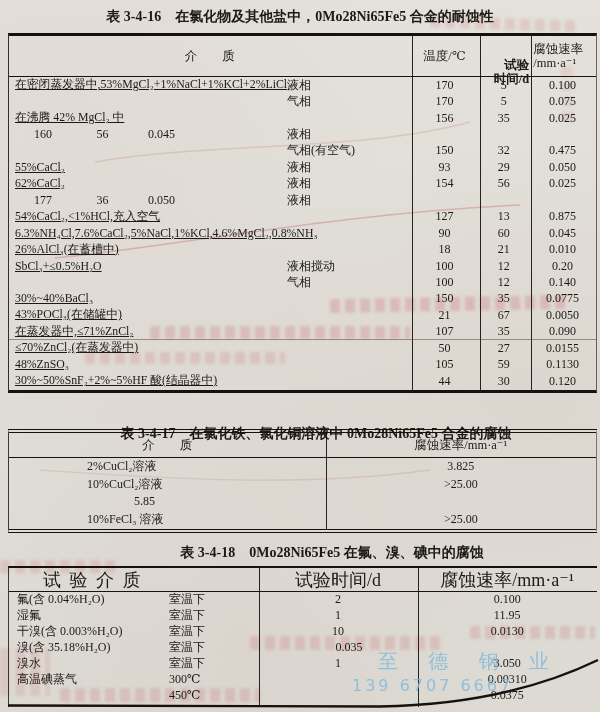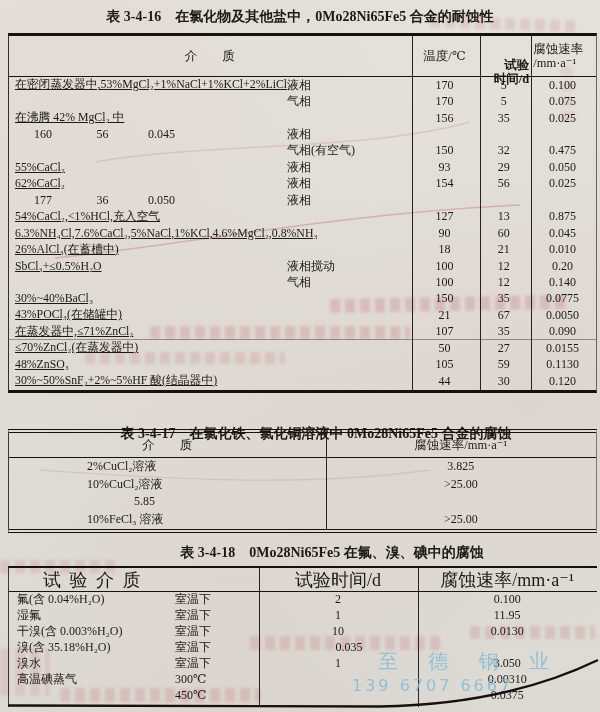--- a/index.html
+++ b/index.html
@@ -65,21 +65,21 @@
   
   #t3{left:8px;top:566px;width:589px;height:141px;
       border-top:2.5px solid #14110e;
       border-left:1.4px solid rgba(20,17,14,.8);}
   #t3 .hdr{height:24px;font-size:18px;line-height:24px;}
   #t3 .h-medium{width:250px;padding-left:34px;letter-spacing:2px;}
   #t3 .h-time{width:159px;text-align:center;}
   #t3 .h-rate{width:180px;text-align:center;}
   #t3 .row{height:15.9px;font-size:12px;}
   #t3 .cell-medium{width:250px;padding-left:8px;}
-  #t3 .cell-cond{position:absolute;left:166px;}
+  #t3 .cell-cond{position:absolute;left:160px;}
   #t3 .cell-time{width:159px;text-align:center;}
   #t3 .cell-rate{width:180px;text-align:center;}
 
   .watermark{position:absolute;z-index:5;pointer-events:none;
     font-family:"DejaVu Sans","Liberation Sans",sans-serif;
     color:rgba(125,185,218,.8);filter:blur(.4px);white-space:nowrap;}
   .wm1{left:378px;top:648px;font-size:20px;letter-spacing:12px;}
   .wm2{left:352px;top:676px;font-size:16px;letter-spacing:3px;}
 </style>
 </head>

